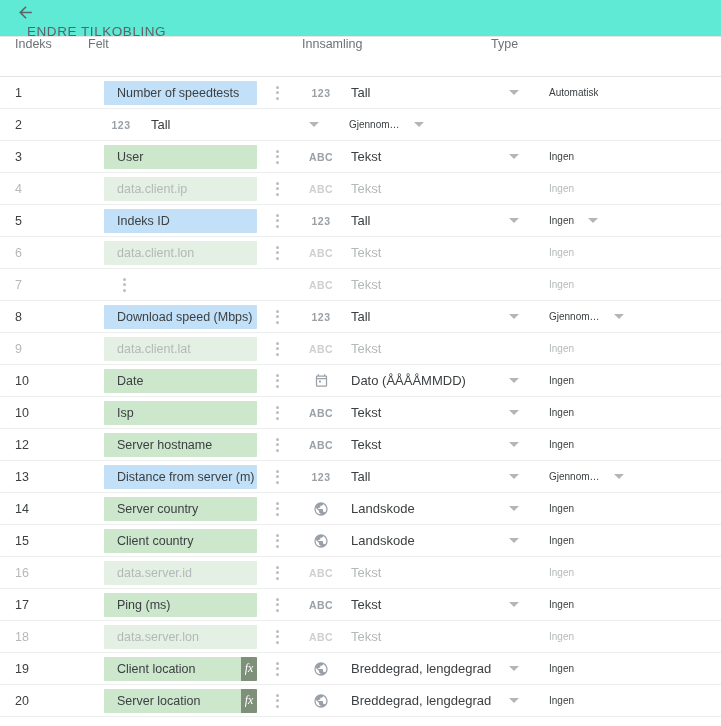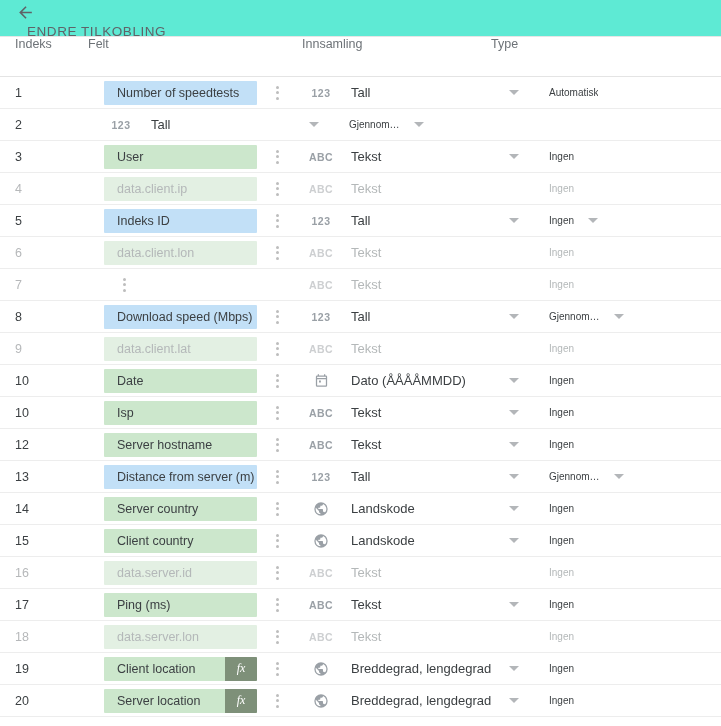--- a/index.html
+++ b/index.html
@@ -115,21 +115,21 @@
     text-overflow: ellipsis;
     flex: 1;
   }
   .chip.blue  { background: #c2e0f7; }
   .chip.green { background: #cce7cc; }
   .chip.green-muted { background: #e3f0e3; }
   .chip.blue-muted .chip-label,
   .chip.green-muted .chip-label { color: #b4b8b9; }
 
   .fx-badge {
-    width: 32px;
+    width: 16px;
     height: 24px;
     flex: none;
     display: flex;
     align-items: center;
     justify-content: center;
     background: #7e9079;
     color: #ffffff;
     font-size: 12px;
     font-style: italic;
     font-family: "Liberation Serif", serif;

